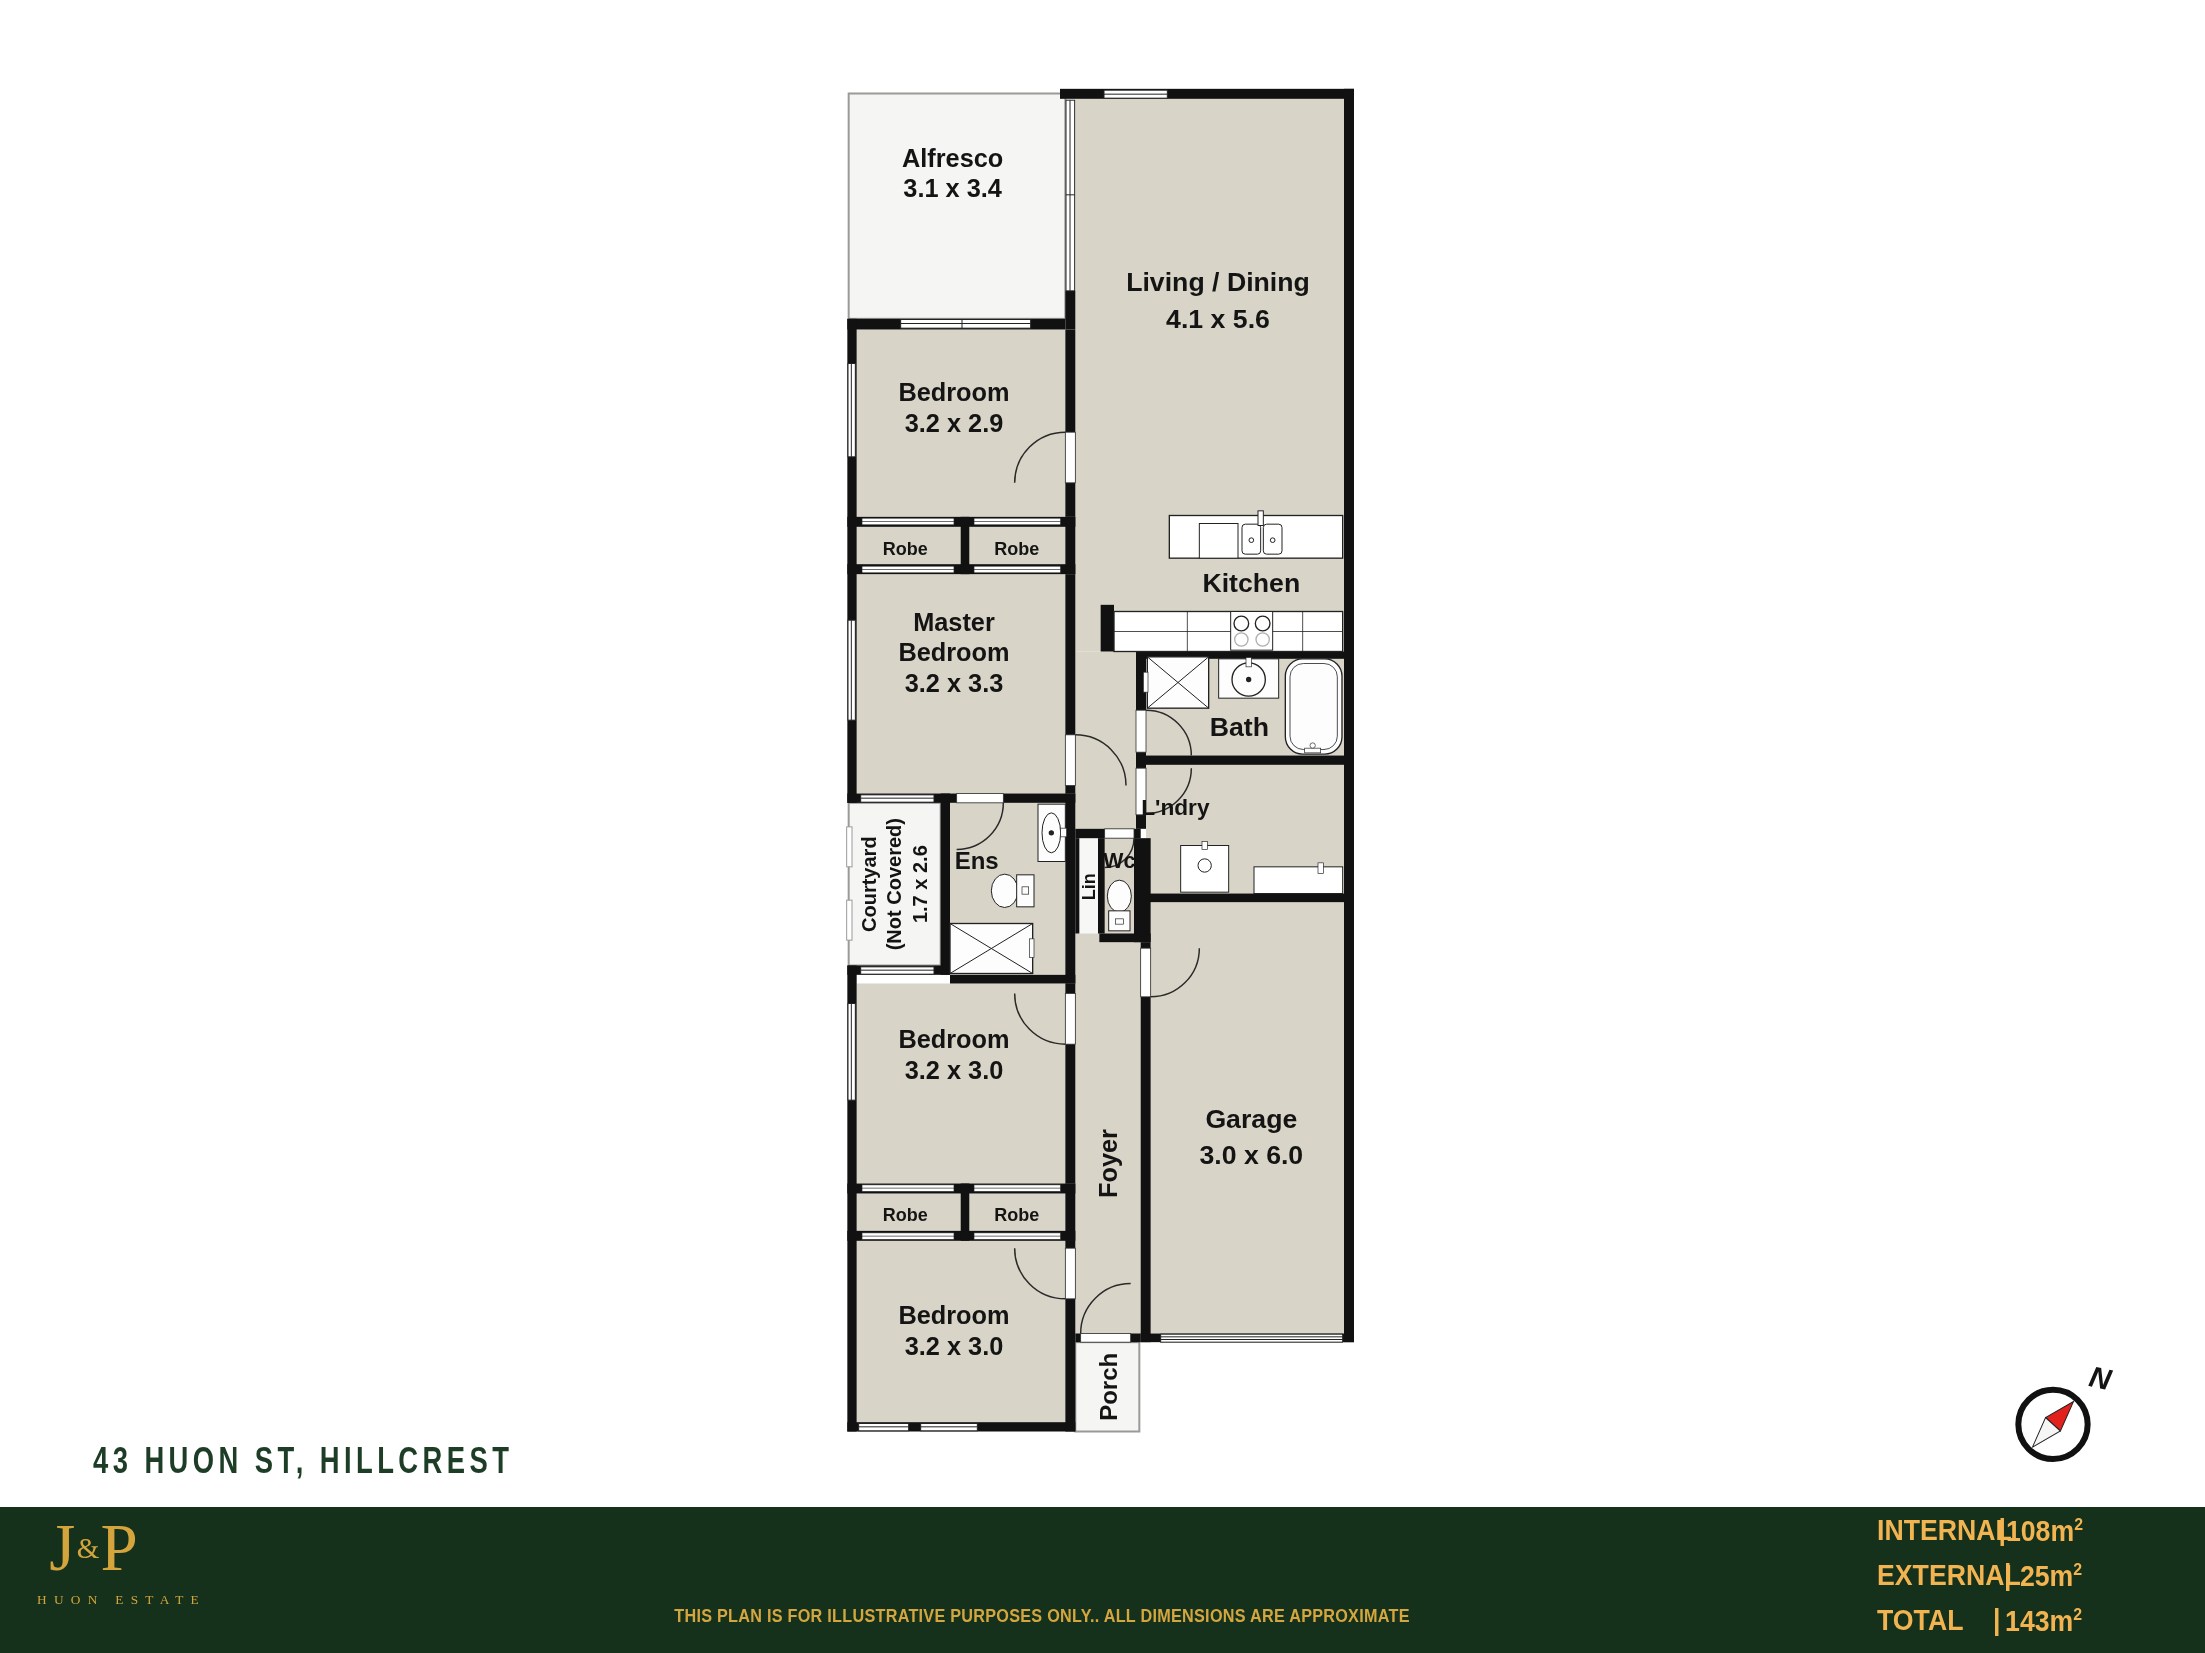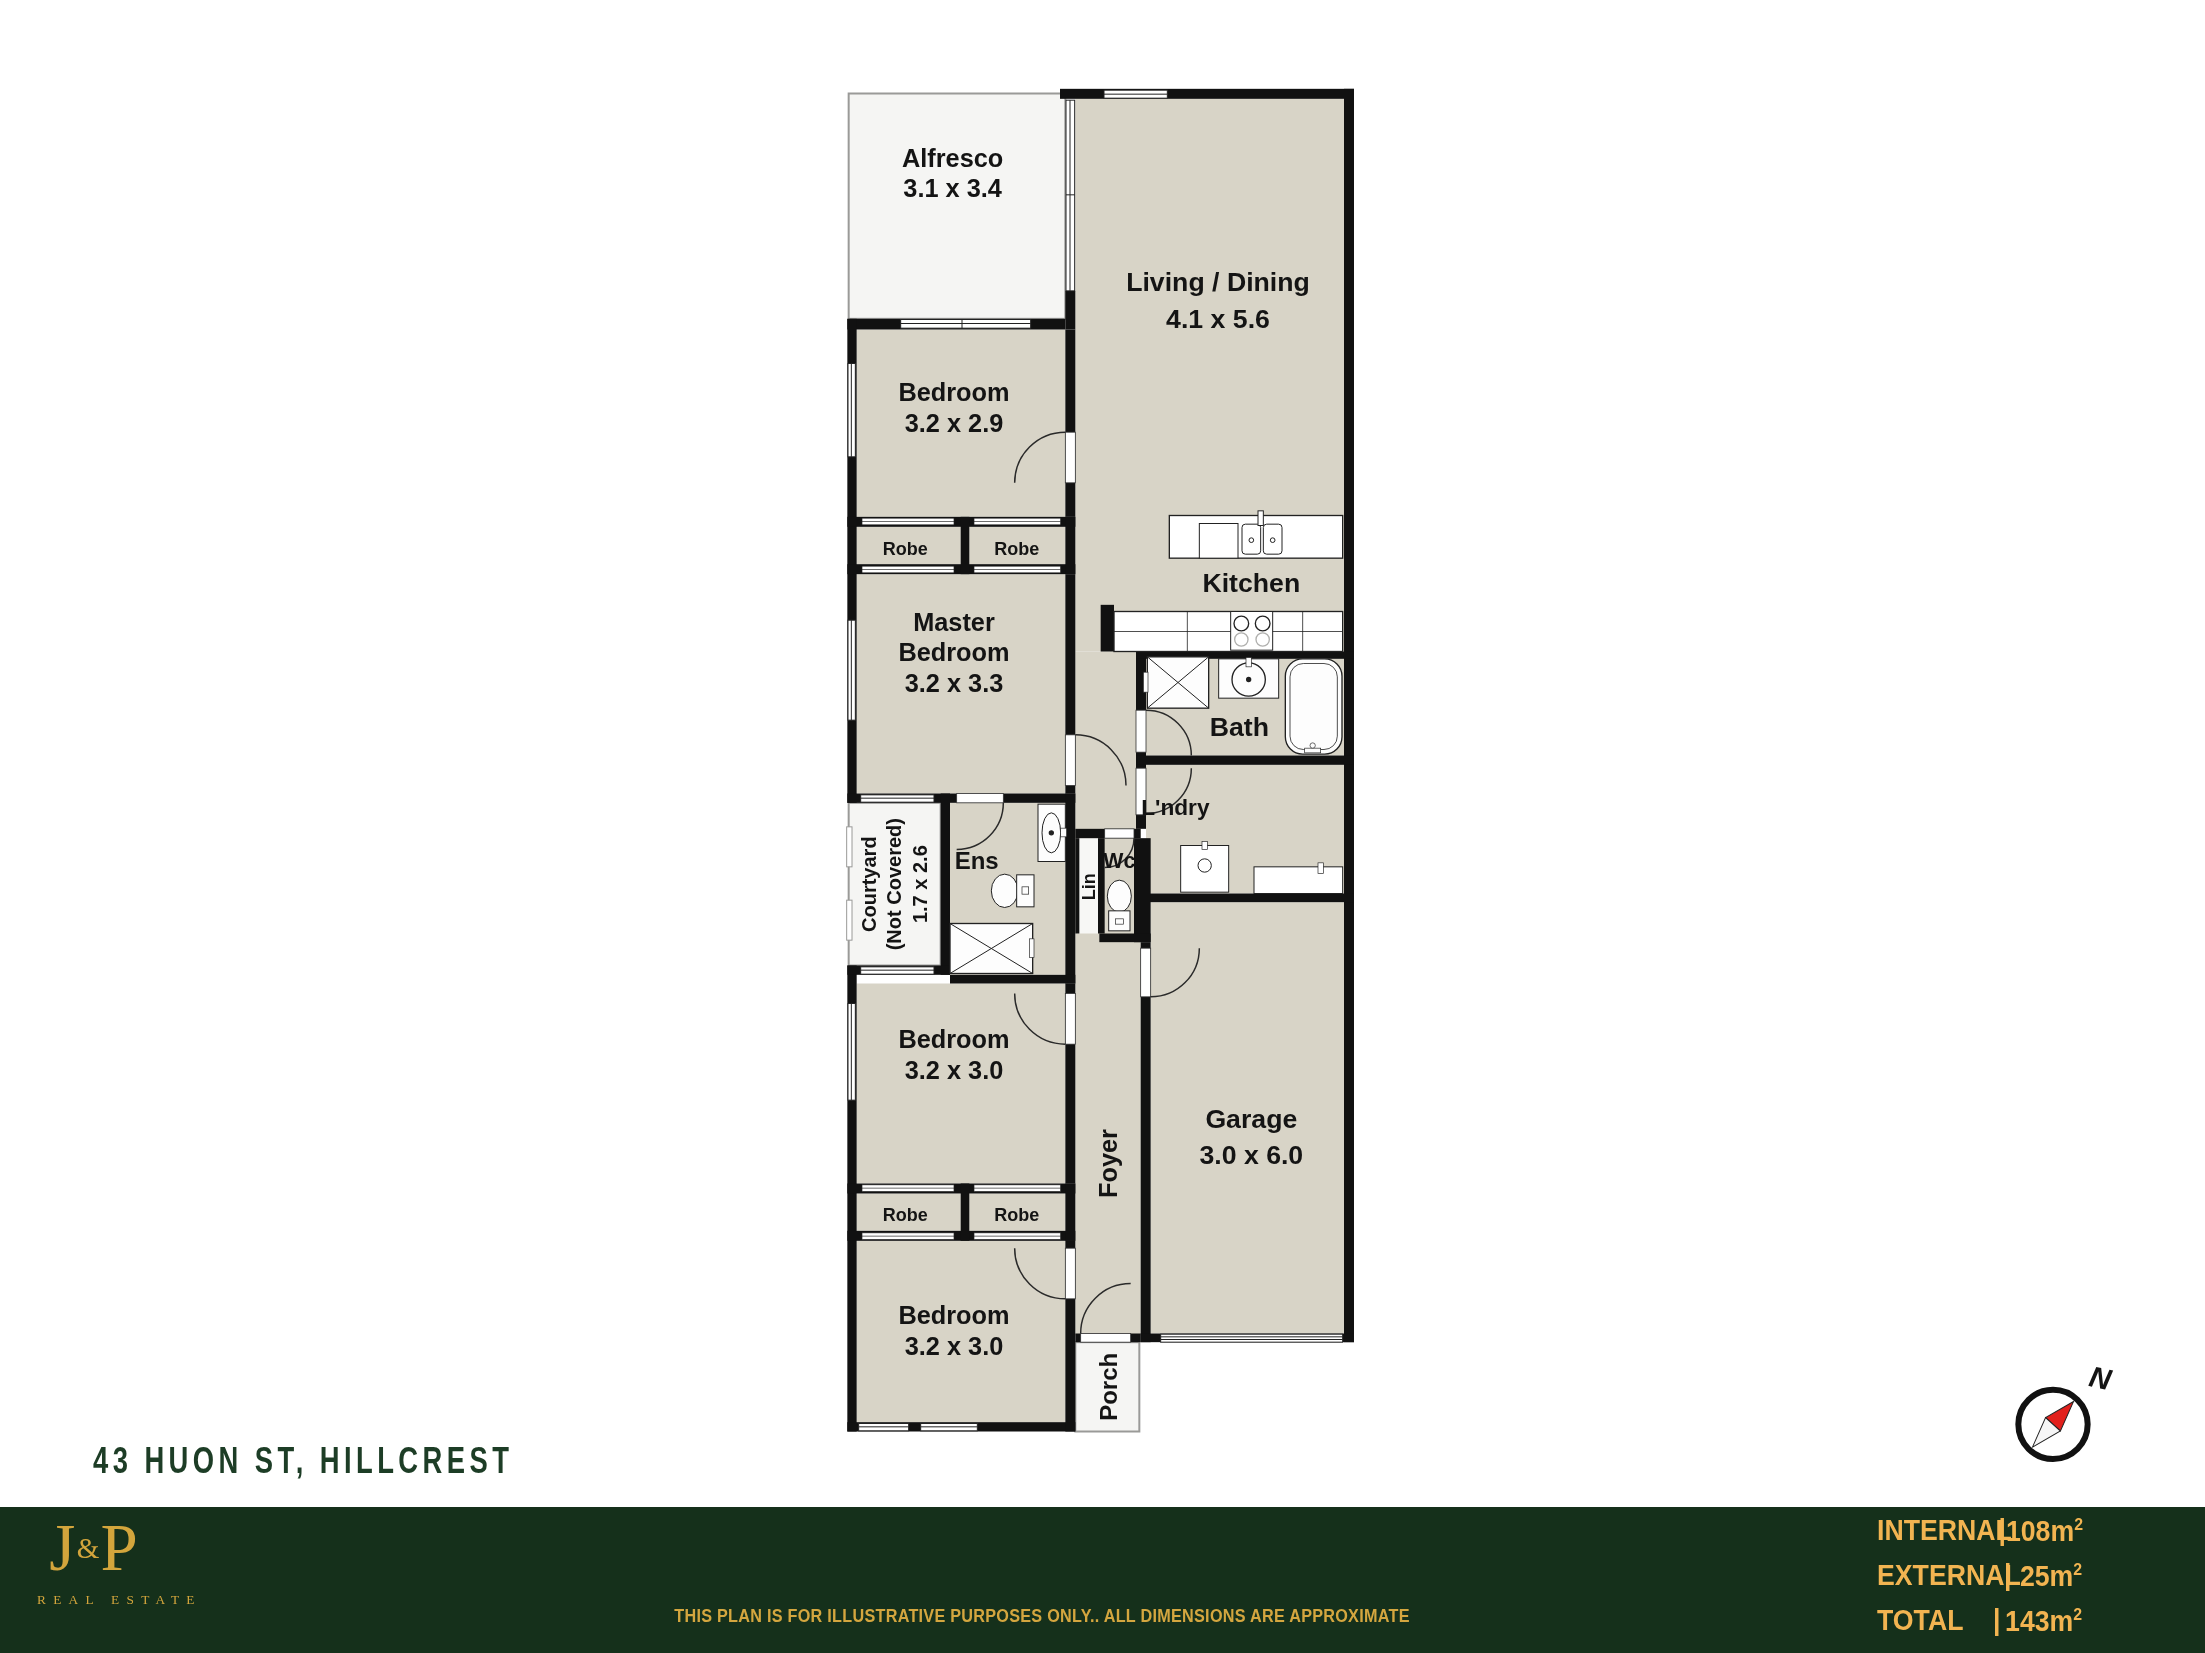--- a/index.html
+++ b/index.html
@@ -347,21 +347,21 @@
   <g transform="rotate(42 3078 2136)" stroke="#222222" stroke-width="1.5">
     <polygon points="3078,2090 3063,2136 3093,2136" fill="#e2201c"></polygon>
     <polygon points="3078,2182 3063,2136 3093,2136" fill="#f6f6f6"></polygon>
   </g>
   <text x="3130" y="2078" font-size="44" font-style="italic" transform="rotate(12 3130 2078)">N</text>
 </svg>
 
 <div class="footer-bar">
   <div class="logo">
     <div class="jp"><span>J</span><span class="amp">&amp;</span><span>P</span></div>
-    <div class="sub">REAL ESTATE</div>
+    <div class="sub">HUON ESTATE</div>
   </div>
 
   <div class="disclaimer">
     <div>THIS PLAN IS FOR ILLUSTRATIVE PURPOSES ONLY.. ALL DIMENSIONS ARE APPROXIMATE</div>
     
   </div>
 
   <div class="areas">
     <div class="row">
       <span class="lbl">INTERNAL</span>

